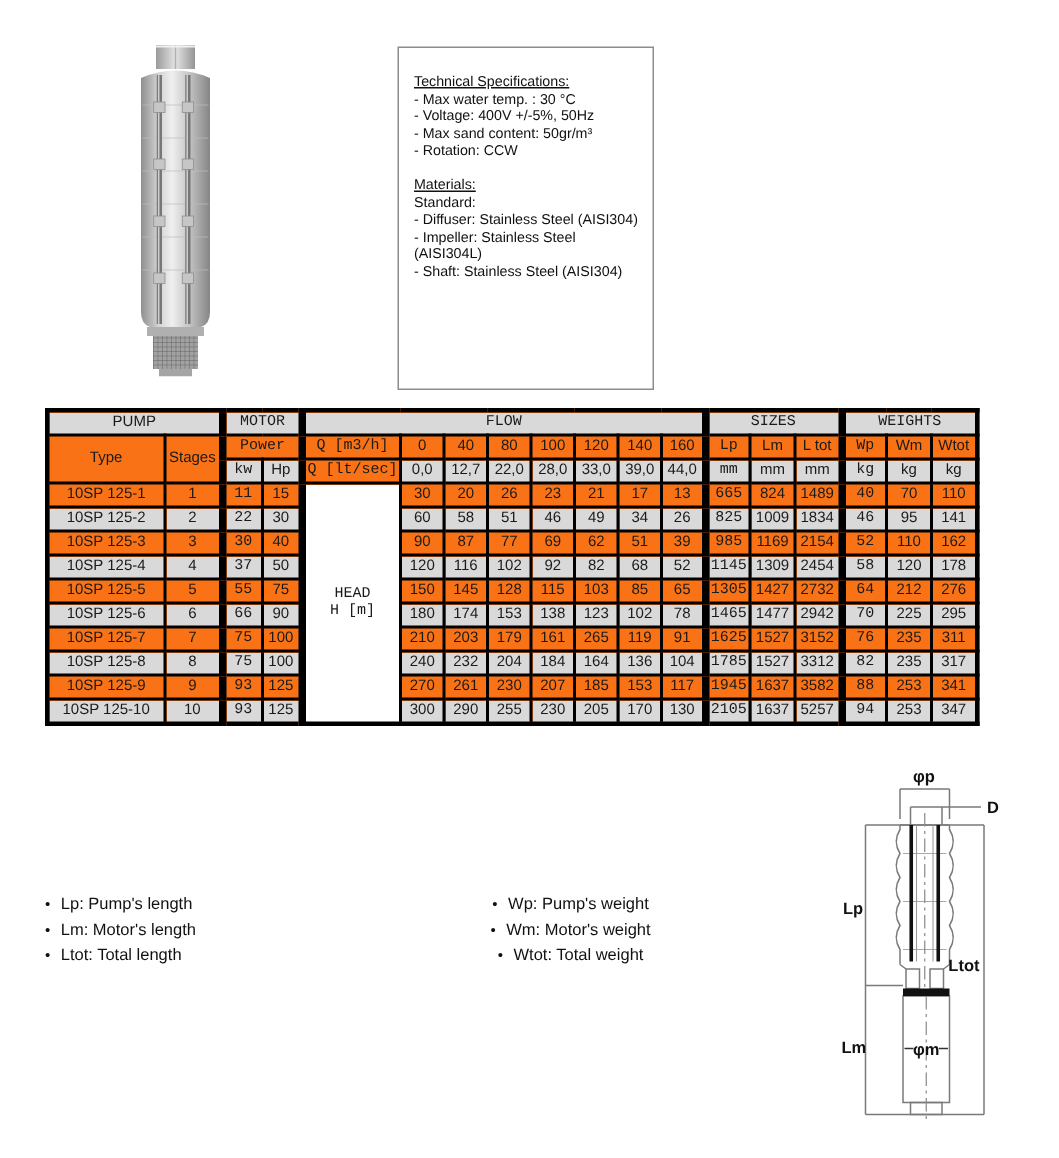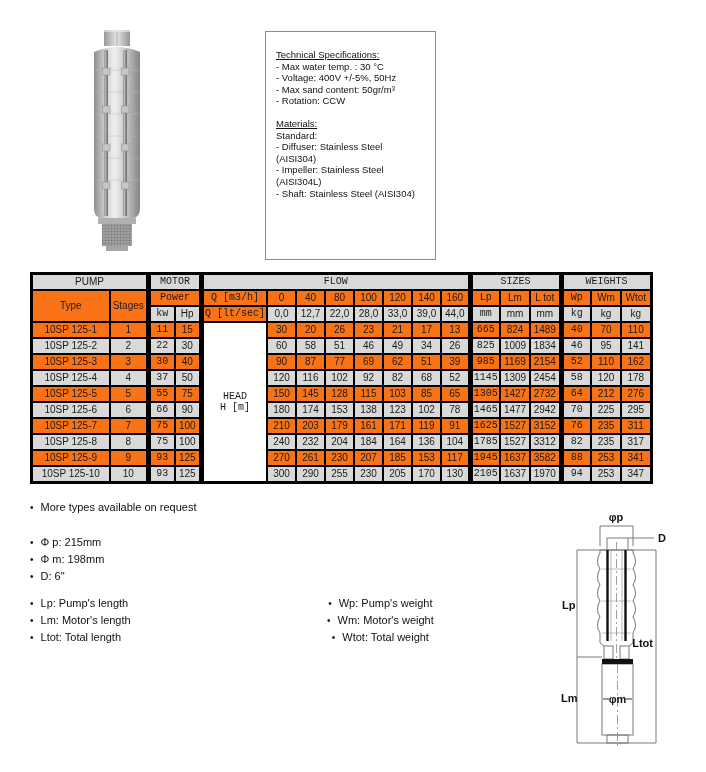--- a/index.html
+++ b/index.html
@@ -5,21 +5,21 @@
   html,body{margin:0;padding:0;background:#fff;}
   .page{position:relative;width:706px;height:772px;background:#fff;overflow:hidden;
         font-family:"Liberation Sans",sans-serif;color:#1a1a1a;}
 
   
   .pump-photo{position:absolute;left:90px;top:30px;width:54px;height:221px;}
 
   
   .spec-box{position:absolute;left:265px;top:31px;width:171px;height:229px;
             border:1px solid #8c8c8c;background:#fff;box-sizing:border-box;
-            padding:17px 20px 0 10px;font-size:9.5px;line-height:11.6px;color:#111;}
+            padding:17px 8px 0 10px;font-size:9.5px;line-height:11.6px;color:#111;}
   .spec-title{text-decoration:underline;}
   .spec-gap{height:11px;}
 
   
   .pump-table{position:absolute;left:30px;top:272px;border-collapse:collapse;
               table-layout:fixed;border:3px solid #000;background:#f97316;}
   .pump-table th,.pump-table td{border:2px solid #000;font-size:10px;font-weight:normal;
               text-align:center;vertical-align:middle;height:14px;padding:0 1px;
               white-space:nowrap;overflow:hidden;line-height:12px;}
   .gray{background:#d9d9d9;}
@@ -302,21 +302,21 @@
         </tr>
         <tr>
           <td class="type-cell">10SP 125-7</td>
           <td>7</td>
           <td class="sec">75</td>
           <td>100</td>
           <td>210</td>
           <td>203</td>
           <td>179</td>
           <td class="bold-col">161</td>
-          <td>171</td>
+          <td>265</td>
           <td>119</td>
           <td>91</td>
           <td class="sec">1625</td>
           <td>1527</td>
           <td>3152</td>
           <td class="sec">76</td>
           <td>235</td>
           <td>311</td>
         </tr>
         <tr class="stripe">
@@ -364,36 +364,28 @@
           <td>125</td>
           <td>300</td>
           <td>290</td>
           <td>255</td>
           <td class="bold-col">230</td>
           <td>205</td>
           <td>170</td>
           <td>130</td>
           <td class="sec">2105</td>
           <td>1637</td>
-          <td>1970</td>
+          <td>5257</td>
           <td class="sec">94</td>
           <td>253</td>
           <td>347</td>
         </tr>
       </tbody>
   </table>
 
-  <div class="note" id="note-more">
-    <div class="note-line">More types available on request</div>
-  </div>
-  <div class="note" id="note-dims">
-    <div class="note-line">Φ p: 215mm</div>
-    <div class="note-line">Φ m: 198mm</div>
-    <div class="note-line">D: 6"</div>
-  </div>
   <div class="note" id="legend-left">
     <div class="note-line">Lp: Pump's length</div>
     <div class="note-line">Lm: Motor's length</div>
     <div class="note-line">Ltot: Total length</div>
   </div>
   <div class="note" id="legend-right">
     <div class="note-line">Wp: Pump's weight</div>
     <div class="note-line">Wm: Motor's weight</div>
     <div class="note-line">Wtot: Total weight</div>
   </div>

